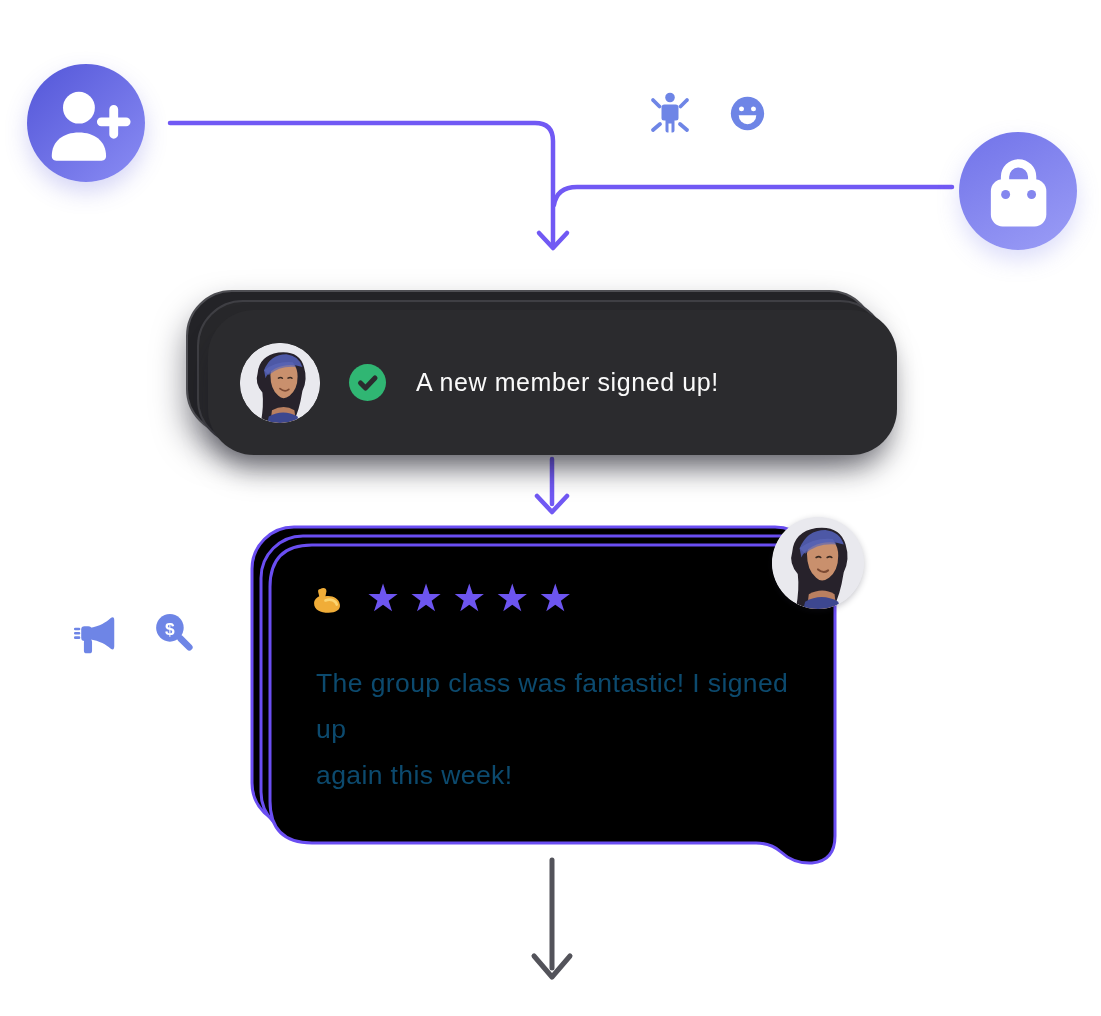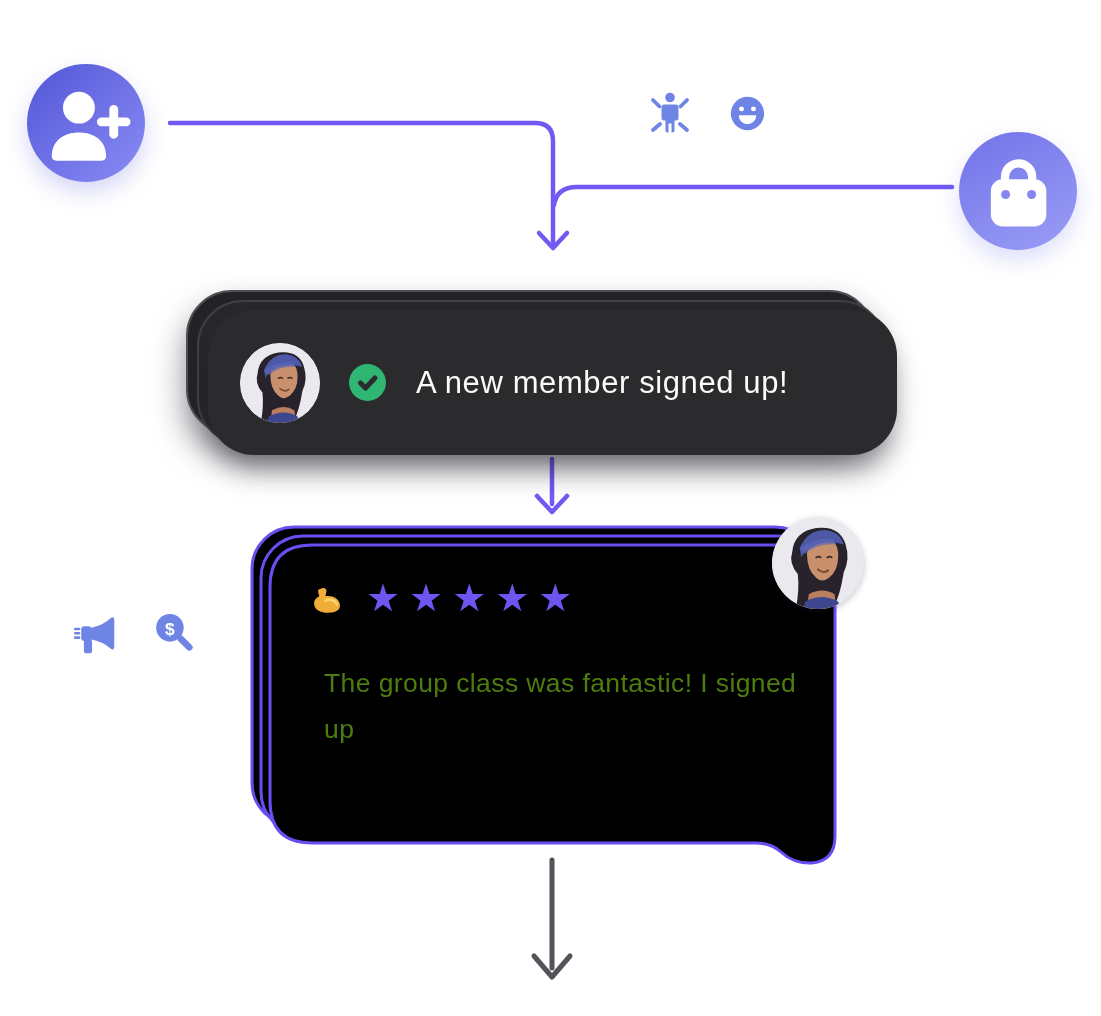--- a/index.html
+++ b/index.html
@@ -36,28 +36,28 @@
   .notif-l2 { left:197px; top:300px; background:#28282b; border:2px solid #3f3f44; }
   .notif-card { position:absolute; left:208px; top:310px; width:689px; height:145px; border-radius:46px;
               background:#2b2b2e; box-shadow:0 20px 28px -6px rgba(18,18,30,.5);
               display:flex; align-items:center; padding:0 32px; box-sizing:border-box; }
   .avatar { border-radius:50%; overflow:hidden; flex:none; background:#e9e9ee; }
   .avatar svg { display:block; width:100%; height:100%; }
   .notif-avatar { width:80px; height:80px; }
   .check-badge { width:37px; height:37px; border-radius:50%; background:#30b673;
               display:flex; align-items:center; justify-content:center; flex:none; margin-left:29px; }
   .check-badge svg { width:23px; height:23px; }
-  .notif-text { margin-left:30px; font-size:31px; font-weight:500; color:#fafafa; letter-spacing:.6px; white-space:nowrap; }
+  .notif-text { margin-left:30px; font-size:25px; font-weight:500; color:#fafafa; letter-spacing:.6px; white-space:nowrap; }
 
   .bicep { position:absolute; left:311px; top:586px; width:33px; height:33px; }
   .bicep svg { width:100%; height:100%; }
   .stars { position:absolute; left:366px; top:579px; font-family:"DejaVu Sans",sans-serif;
            font-size:38px; line-height:1; letter-spacing:9px; color:#6d55f0; }
-  .review-text { position:absolute; left:324px; top:660px; width:500px;
-           font-size:26.5px; line-height:46px; color:#4d7c0f; letter-spacing:.4px; }
+  .review-text { position:absolute; left:316px; top:660px; width:500px;
+           font-size:26.5px; line-height:46px; color:#0c4a6e; letter-spacing:.4px; }
   .bubble-avatar { position:absolute; left:772px; top:517px; width:92px; height:92px;
            border-radius:50%; overflow:hidden; background:#e9e9ee;
            box-shadow:0 2px 6px rgba(30,30,50,.25); }
   .bubble-avatar svg { display:block; width:100%; height:100%; }
 </style>
 </head>
 <body>
 
 <div class="canvas">
 
@@ -174,20 +174,21 @@
 
   <div class="bicep">
     <svg viewBox="0 0 32 32">
       <path d="M9 3 c3 -2 6 -1 6 2 l-1 5 c7 -1 13 2 14 8 c1 5 -4 8 -11 8 C9 26 3 23 3 17 c0 -4 3 -6 5 -7 L7 6 c-.5 -2 .5 -3 2 -3 Z" fill="#f0ad38"></path>
       <path d="M14 14 c5 -2 10 0 11 4" stroke="#fbd470" stroke-width="2.5" fill="none" stroke-linecap="round"></path>
     </svg>
   </div>
   <div class="stars">★★★★★</div>
   <div class="review-text">
     <div>The group class was fantastic! I signed up</div>
+    <div>again this week!</div>
   </div>
   <div class="bubble-avatar">
     <svg viewBox="0 0 100 100">
         <use href="#avatar-woman"></use>
       </svg>
   </div>
 
 </div>
 
 </body></html>

